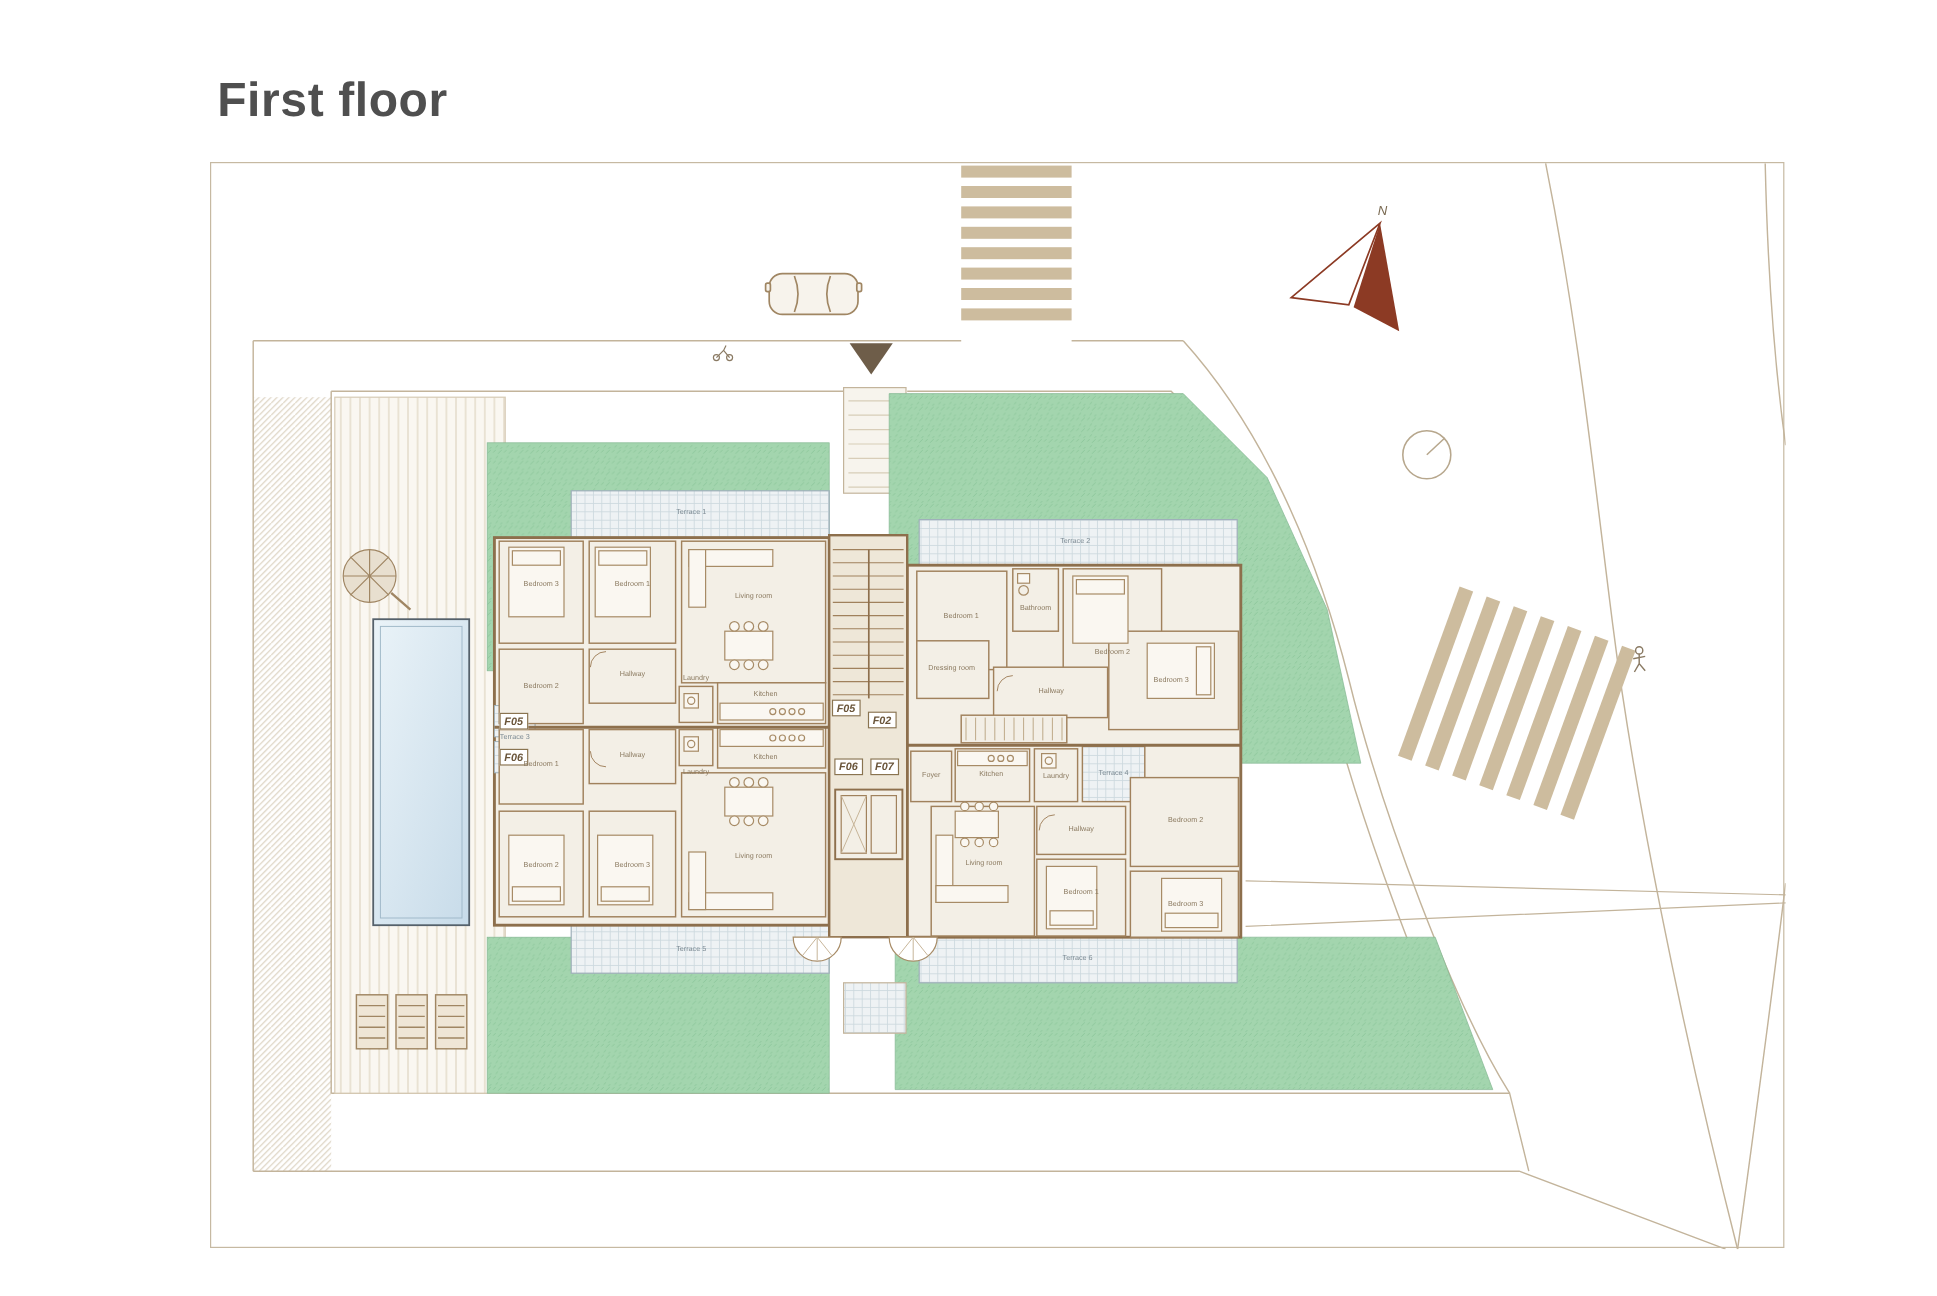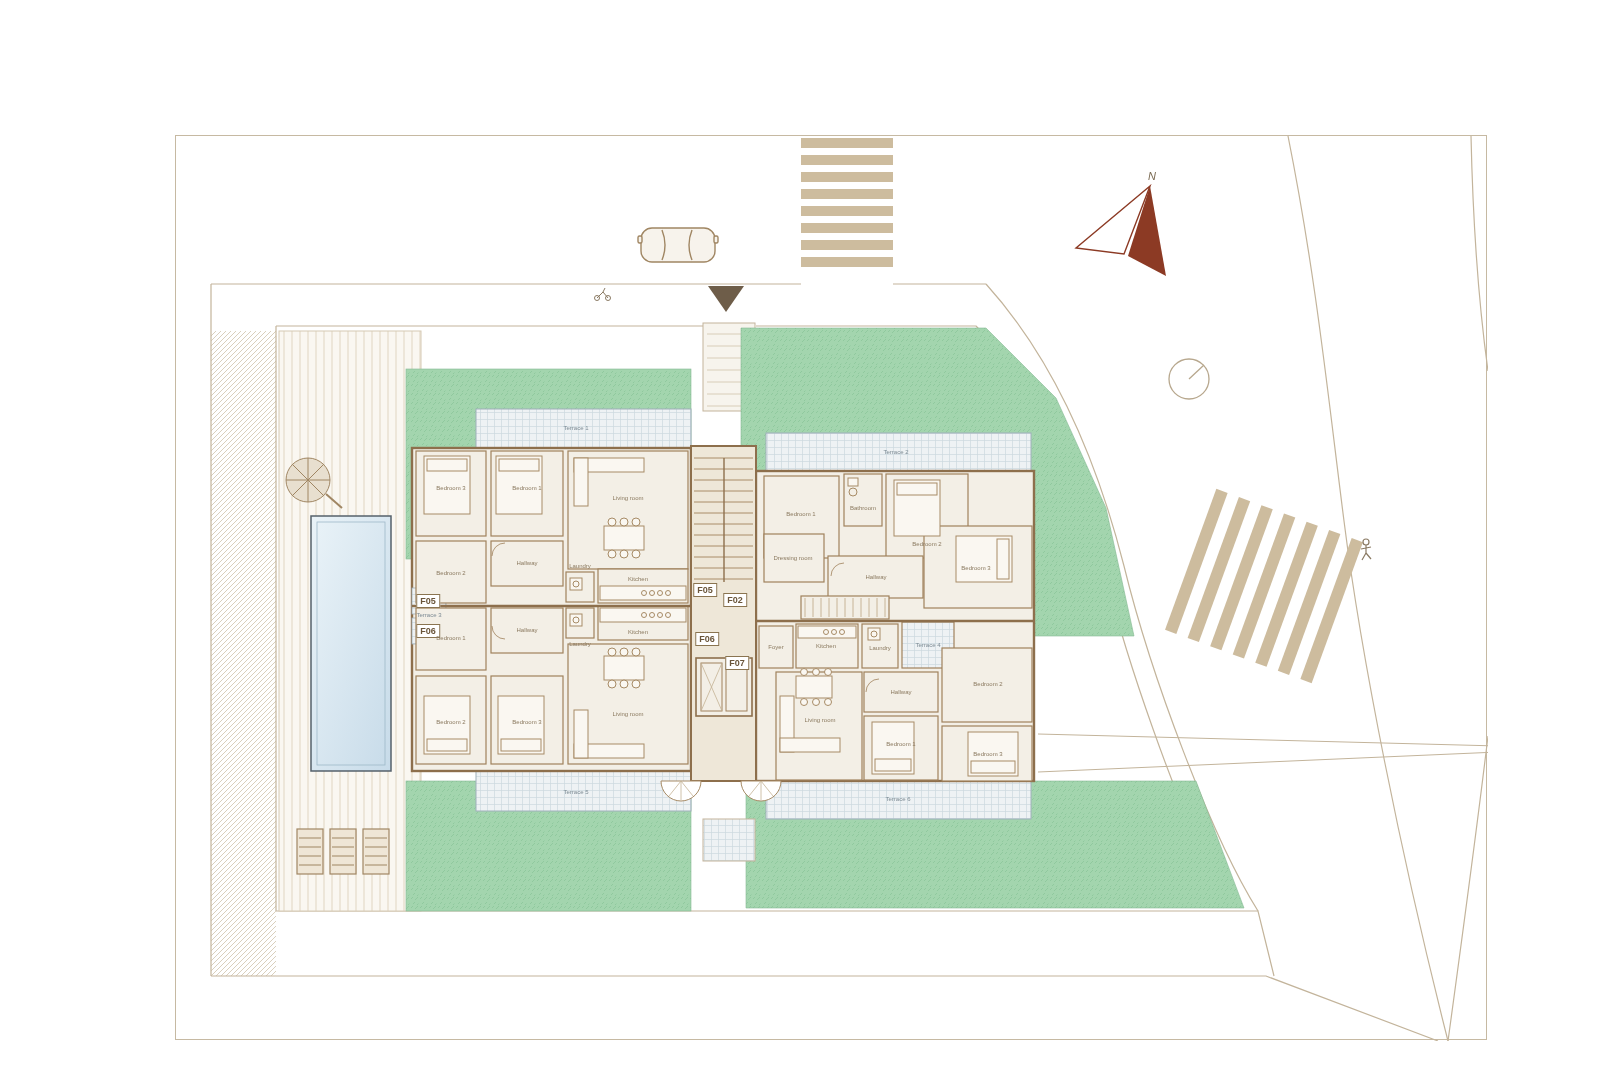--- a/index.html
+++ b/index.html
@@ -3,27 +3,28 @@
 <meta charset="utf-8">
 <style>
   * { margin:0; padding:0; box-sizing:border-box; }
   html,body { width:1614px; height:1080px; background:#ffffff; font-family:"Liberation Sans", sans-serif; }
   .canvas { position:relative; width:1614px; height:1080px; background:#fff; overflow:hidden; }
   .title { position:absolute; left:181px; top:62px; font-size:40px; font-weight:bold; color:#4f4f4f; letter-spacing:.5px; }
   .plan { position:absolute; left:175px; top:135px; width:1312px; height:905px; border:1px solid #c6b9a2; background:#fff; }
   .plan svg { position:absolute; left:0; top:0; }
   .lbl { position:absolute; transform:translate(-50%,-50%); font-size:6px; line-height:1.1; color:#8b7a60; white-space:nowrap; text-align:center; pointer-events:none; }
   .lbl.terr { color:#7d8b94; }
-  .badge { position:absolute; transform:translate(-50%,-50%); font-size:9px; font-weight:bold; color:#6a553a; background:#fff; border:1px solid #8a7450; padding:0 3px; line-height:12px; white-space:nowrap; }
+  .badge { position:absolute; transform:translate(-50%,-50%); font-size:9px; font-weight:bold; color:#6a553a; background:#fff; border:1px solid #8a7450; padding:0 3px; line-height:12px; white-space:nowrap;font-style:italic; }
   .north { position:absolute; transform:translate(-50%,-50%); font-size:11px; font-style:italic; color:#7a6a52; }
 </style>
 </head>
 <body>
 
 <div class="canvas">
+  <div class="title">First floor</div>
 
   <div class="plan">
     <svg width="1312" height="905" viewBox="0 0 1312 905">
       <defs>
         <pattern id="grass" width="9" height="9" patternUnits="userSpaceOnUse">
           <rect width="9" height="9" fill="#a3d5ae"></rect>
           <path d="M1,7 l2,-2 M5,8 l3,-3 M3,3 l2,-2 M7,4 l1.5,-1.5" stroke="#8bc69a" stroke-width="0.8" fill="none"></path>
         </pattern>
         <pattern id="deck" width="8" height="8" patternUnits="userSpaceOnUse">
           <rect width="8" height="8" fill="#faf7f1"></rect>
@@ -307,21 +308,21 @@
       </g>
     </svg>
 
     <div class="north" style="left:976px; top:40px;">N</div>
 
     <div class="badge" style="left:252px; top:465px;">F05</div>
     <div class="badge" style="left:252px; top:495px;">F06</div>
     <div class="badge" style="left:529px; top:454px;">F05</div>
     <div class="badge" style="left:559px; top:464px;">F02</div>
     <div class="badge" style="left:531px; top:503px;">F06</div>
-    <div class="badge" style="left:561px; top:527px;">F07</div>
+    <div class="badge" style="left:561px; top:503px;">F07</div>
 
     <div class="lbl" style="left:275px; top:352px;">Bedroom 3</div>
     <div class="lbl" style="left:351px; top:352px;">Bedroom 1</div>
     <div class="lbl" style="left:452px; top:362px;">Living room</div>
     <div class="lbl" style="left:275px; top:437px;">Bedroom 2</div>
     <div class="lbl" style="left:351px; top:427px;">Hallway</div>
     <div class="lbl" style="left:404px; top:430px;">Laundry</div>
     <div class="lbl" style="left:462px; top:443px;">Kitchen</div>
     <div class="lbl terr" style="left:400px; top:292px;">Terrace 1</div>
     <div class="lbl terr" style="left:253px; top:479px;">Terrace 3</div>

